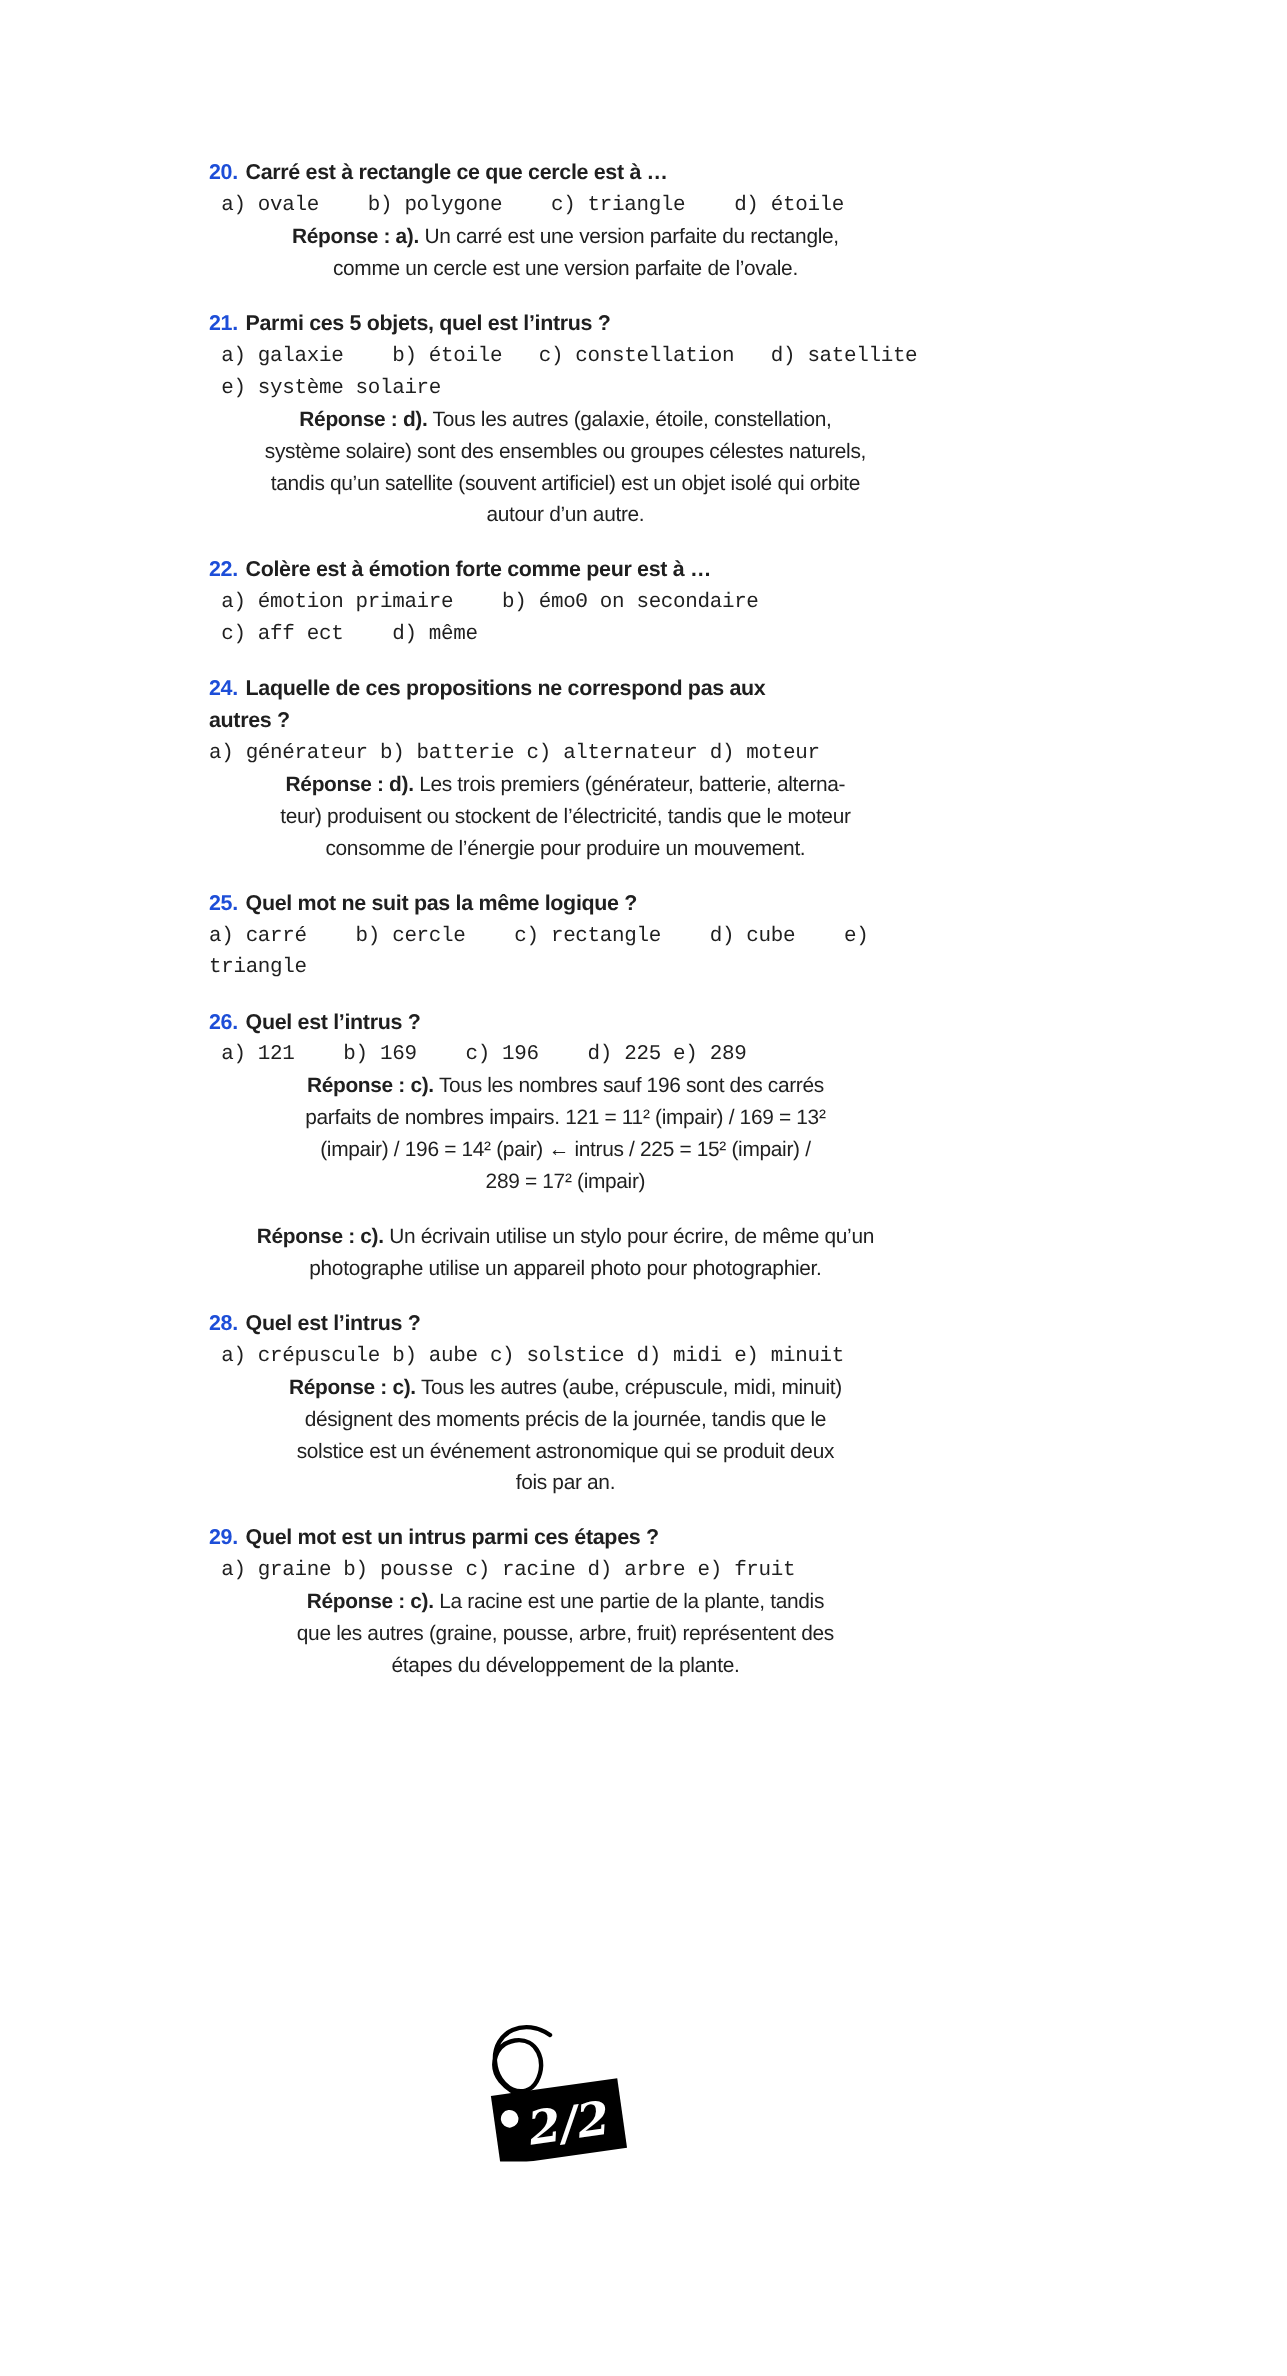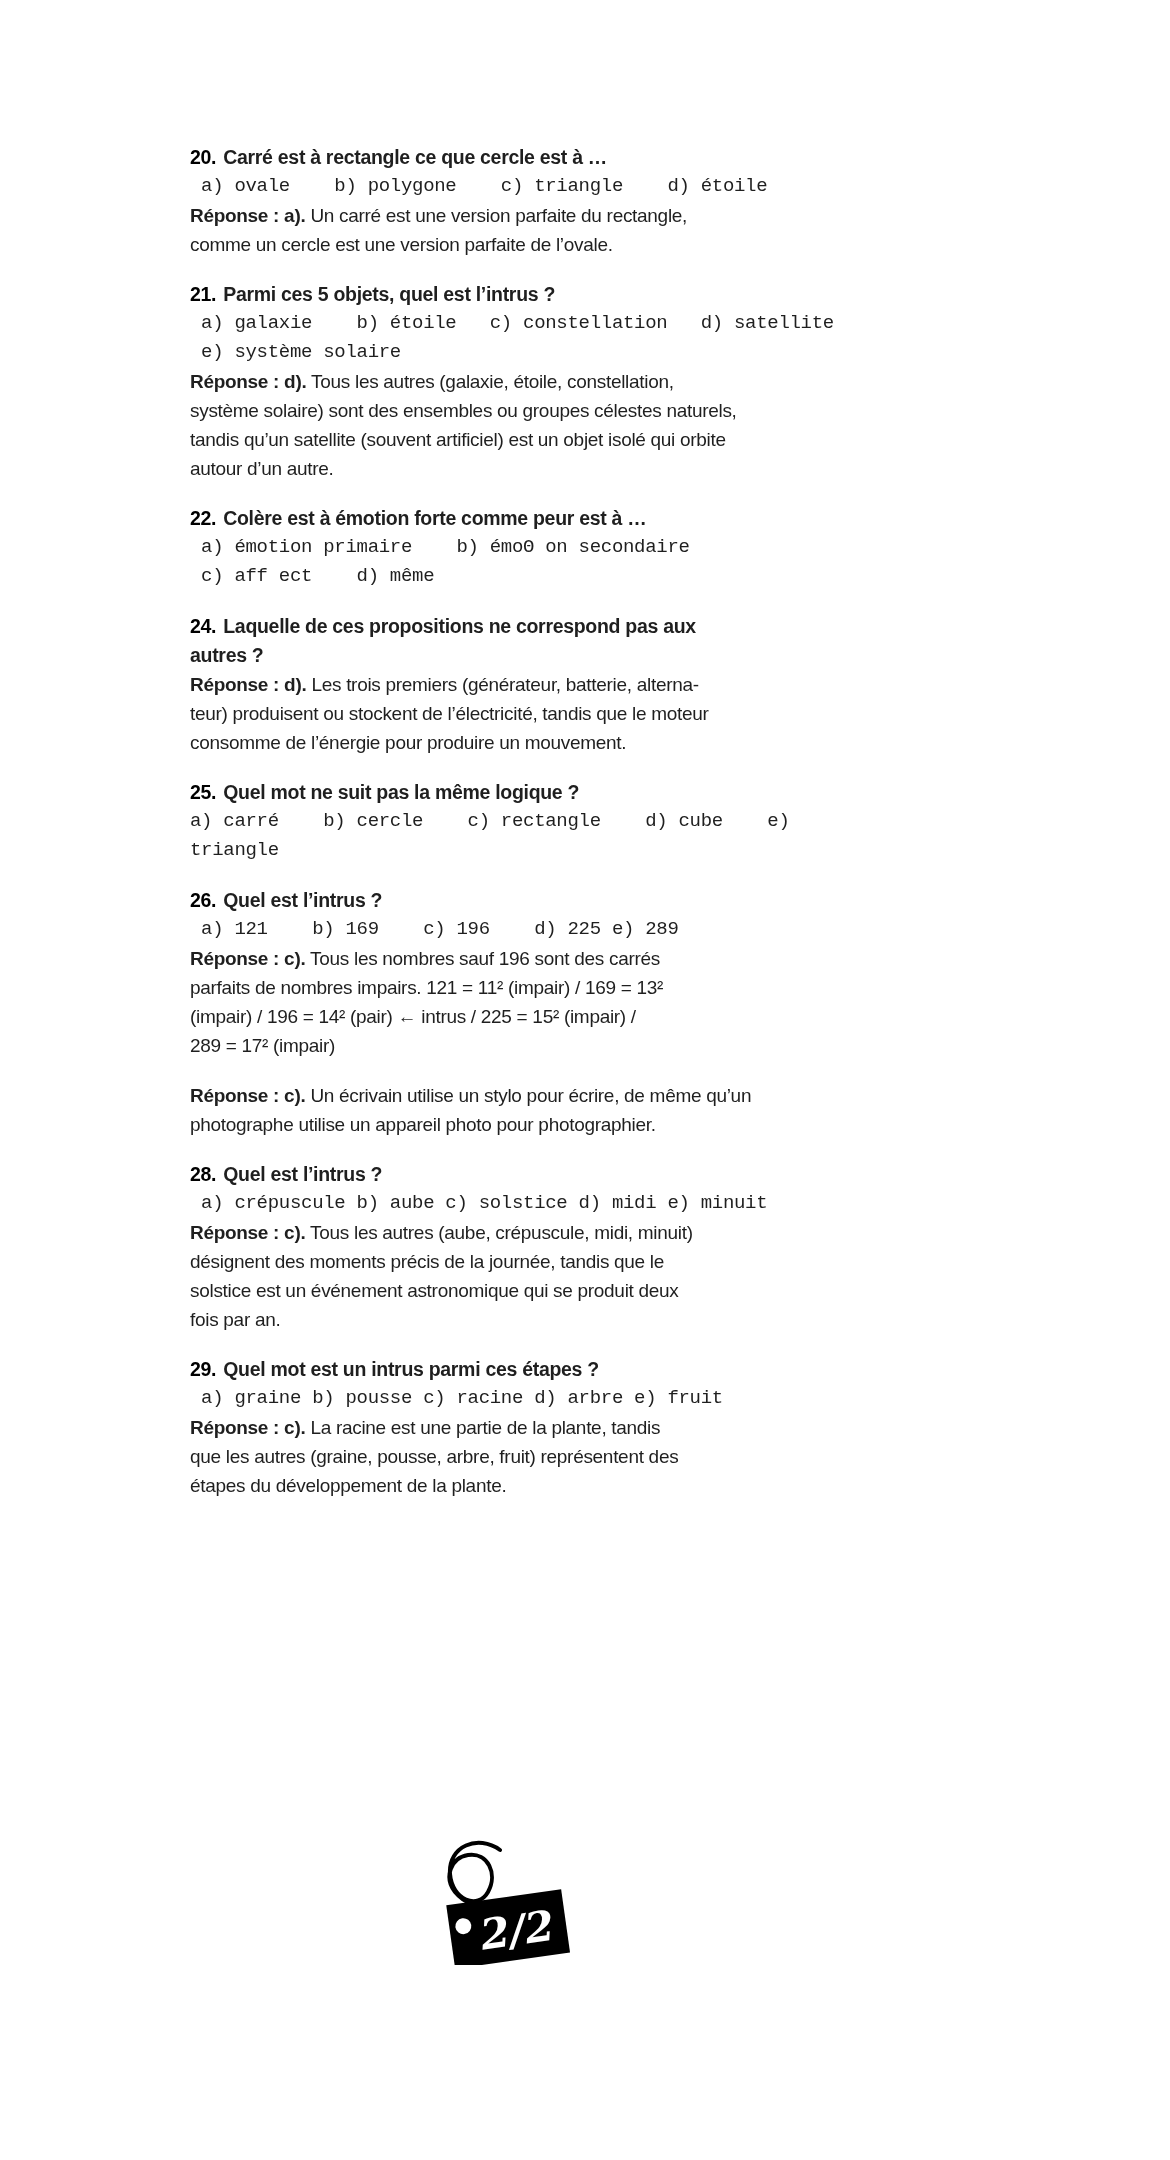--- a/index.html
+++ b/index.html
@@ -14,31 +14,32 @@
   .questions{
     position:absolute;left:190px;top:143px;width:648px;
     letter-spacing:-0.3px;
   }
   .qblock{margin:0 0 21px 0;}
   .qhead{
     margin:0;
     font-size:19.5px;font-weight:bold;line-height:29px;
     white-space:pre-wrap;
   }
-  .qnum{color:#000000;margin-right:7px;}
+  .qnum{color:#1d4ed8;margin-right:7px;}
   .qopts{
     margin:0;
     font-size:19px;line-height:29px;
     white-space:pre-wrap;
     font-family:Liberation Mono, monospace;
   }
   .qans{
     margin:0;
     font-size:19px;line-height:29px;
     white-space:pre-wrap;
+    text-align:center;
   }
   .qans b{font-weight:bold;}
   .logo{
     position:absolute;left:400px;top:1840px;width:180px;height:125px;
   }
   .logo svg{display:block;width:100%;height:100%;}
 </style>
 </head>
 <body>
 
@@ -64,20 +65,21 @@
 
     <section class="qblock">
       <p class="qhead"><span class="qnum">22.</span><span class="qtitle">Colère est à émotion forte comme peur est à …</span></p>
       <p class="qopts"> a) émotion primaire    b) émoΘ on secondaire
  c) aff ect    d) même</p>
     </section>
 
     <section class="qblock">
       <p class="qhead"><span class="qnum">24.</span><span class="qtitle">Laquelle de ces propositions ne correspond pas aux
 autres ?</span></p>
+      <p class="qopts">a) générateur b) batterie c) alternateur d) moteur</p>
       <p class="qans"><b>Réponse : d).</b><span> Les trois premiers (générateur, batterie, alterna-
 teur) produisent ou stockent de l’électricité, tandis que le moteur
 consomme de l’énergie pour produire un mouvement.</span></p>
     </section>
 
     <section class="qblock">
       <p class="qhead"><span class="qnum">25.</span><span class="qtitle">Quel mot ne suit pas la même logique ?</span></p>
       <p class="qopts">a) carré    b) cercle    c) rectangle    d) cube    e) triangle</p>
     </section>
 

